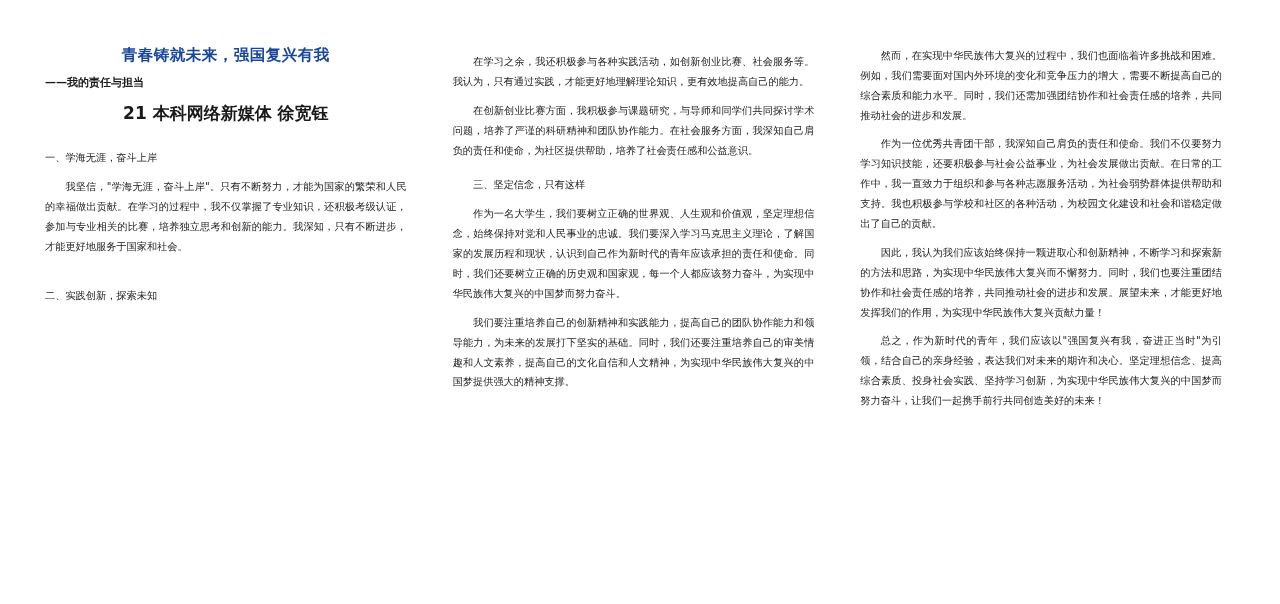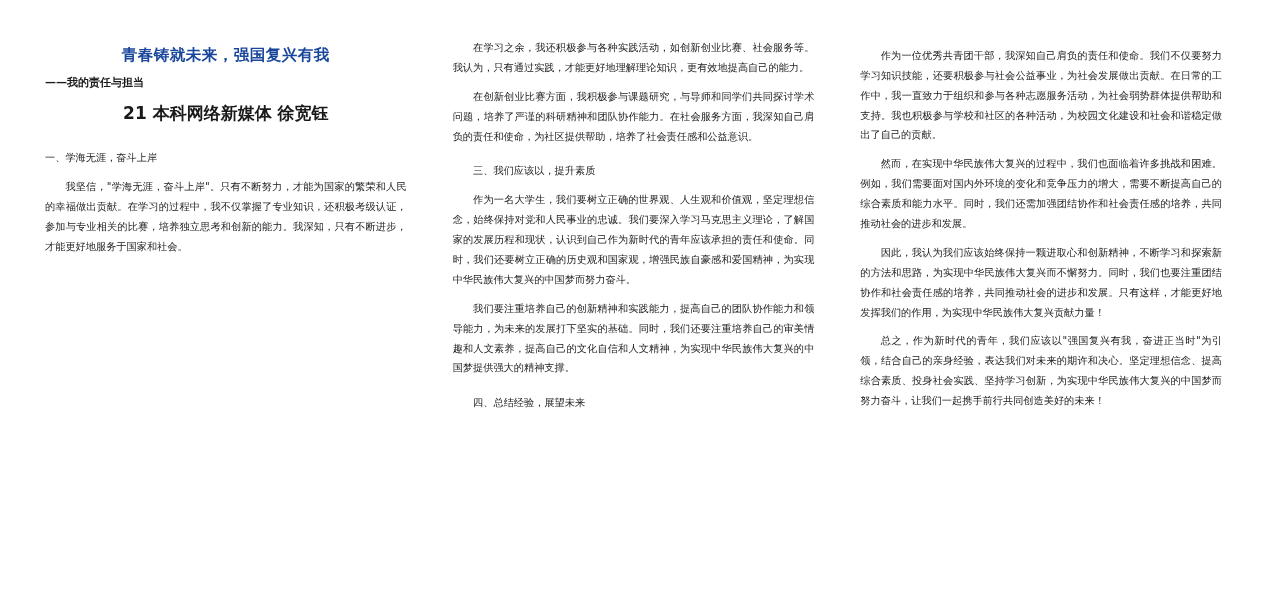--- a/index.html
+++ b/index.html
@@ -84,33 +84,33 @@
 
   <div class="column">
     <div class="doc-title">青春铸就未来，强国复兴有我</div>
     <div class="doc-subtitle">——我的责任与担当</div>
     <div class="doc-author">21 本科网络新媒体  徐宽钰</div>
 
     <div class="spacer-sm"></div>
     <p class="heading">一、学海无涯，奋斗上岸</p>
     <p class="para indent">我坚信，"学海无涯，奋斗上岸"。只有不断努力，才能为国家的繁荣和人民的幸福做出贡献。在学习的过程中，我不仅掌握了专业知识，还积极考级认证，参加与专业相关的比赛，培养独立思考和创新的能力。我深知，只有不断进步，才能更好地服务于国家和社会。</p>
     <div class="spacer-md"></div>
+    <p class="heading">二、实践创新，探索未知</p>
   </div>
 
   <div class="column">
     <div class="spacer-md"></div>
     <p class="para indent">在学习之余，我还积极参与各种实践活动，如创新创业比赛、社会服务等。我认为，只有通过实践，才能更好地理解理论知识，更有效地提高自己的能力。</p>
     <p class="para indent">在创新创业比赛方面，我积极参与课题研究，与导师和同学们共同探讨学术问题，培养了严谨的科研精神和团队协作能力。在社会服务方面，我深知自己肩负的责任和使命，为社区提供帮助，培养了社会责任感和公益意识。</p>
-    <p class="heading indent">三、我们应该以，提升素质</p>
-    <p class="para indent">作为一名大学生，我们要树立正确的世界观、人生观和价值观，坚定理想信念，始终保持对党和人民事业的忠诚。我们要深入学习马克思主义理论，了解国家的发展历程和现状，认识到自己作为新时代的青年应该承担的责任和使命。同时，我们还要树立正确的历史观和国家观，增强民族自豪感和爱国精神，为实现中华民族伟大复兴的中国梦而努力奋斗。</p>
+    <p class="heading indent">三、坚定信念，只有这样</p>
+    <p class="para indent">作为一名大学生，我们要树立正确的世界观、人生观和价值观，坚定理想信念，始终保持对党和人民事业的忠诚。我们要深入学习马克思主义理论，了解国家的发展历程和现状，认识到自己作为新时代的青年应该承担的责任和使命。同时，我们还要树立正确的历史观和国家观，每一个人都应该努力奋斗，为实现中华民族伟大复兴的中国梦而努力奋斗。</p>
     <p class="para indent">我们要注重培养自己的创新精神和实践能力，提高自己的团队协作能力和领导能力，为未来的发展打下坚实的基础。同时，我们还要注重培养自己的审美情趣和人文素养，提高自己的文化自信和人文精神，为实现中华民族伟大复兴的中国梦提供强大的精神支撑。</p>
-    <p class="heading indent">四、总结经验，展望未来</p>
   </div>
 
   <div class="column">
     <div class="spacer-md"></div>
+    <p class="para indent">然而，在实现中华民族伟大复兴的过程中，我们也面临着许多挑战和困难。例如，我们需要面对国内外环境的变化和竞争压力的增大，需要不断提高自己的综合素质和能力水平。同时，我们还需加强团结协作和社会责任感的培养，共同推动社会的进步和发展。</p>
     <p class="para indent">作为一位优秀共青团干部，我深知自己肩负的责任和使命。我们不仅要努力学习知识技能，还要积极参与社会公益事业，为社会发展做出贡献。在日常的工作中，我一直致力于组织和参与各种志愿服务活动，为社会弱势群体提供帮助和支持。我也积极参与学校和社区的各种活动，为校园文化建设和社会和谐稳定做出了自己的贡献。</p>
-    <p class="para indent">然而，在实现中华民族伟大复兴的过程中，我们也面临着许多挑战和困难。例如，我们需要面对国内外环境的变化和竞争压力的增大，需要不断提高自己的综合素质和能力水平。同时，我们还需加强团结协作和社会责任感的培养，共同推动社会的进步和发展。</p>
-    <p class="para indent">因此，我认为我们应该始终保持一颗进取心和创新精神，不断学习和探索新的方法和思路，为实现中华民族伟大复兴而不懈努力。同时，我们也要注重团结协作和社会责任感的培养，共同推动社会的进步和发展。只有这样，才能更好地发挥我们的作用，为实现中华民族伟大复兴贡献力量！</p>
+    <p class="para indent">因此，我认为我们应该始终保持一颗进取心和创新精神，不断学习和探索新的方法和思路，为实现中华民族伟大复兴而不懈努力。同时，我们也要注重团结协作和社会责任感的培养，共同推动社会的进步和发展。展望未来，才能更好地发挥我们的作用，为实现中华民族伟大复兴贡献力量！</p>
     <p class="para indent">总之，作为新时代的青年，我们应该以"强国复兴有我，奋进正当时"为引领，结合自己的亲身经验，表达我们对未来的期许和决心。坚定理想信念、提高综合素质、投身社会实践、坚持学习创新，为实现中华民族伟大复兴的中国梦而努力奋斗，让我们一起携手前行共同创造美好的未来！</p>
   </div>
 
 </div>
 
 </body></html>

